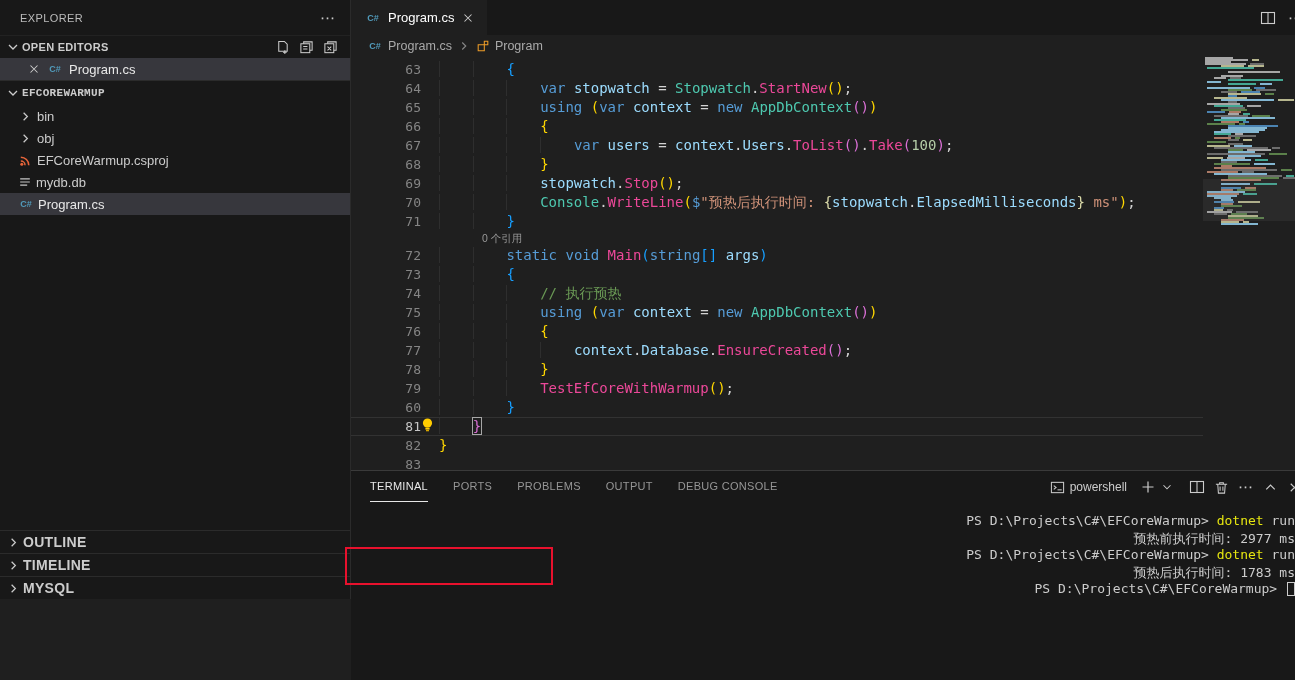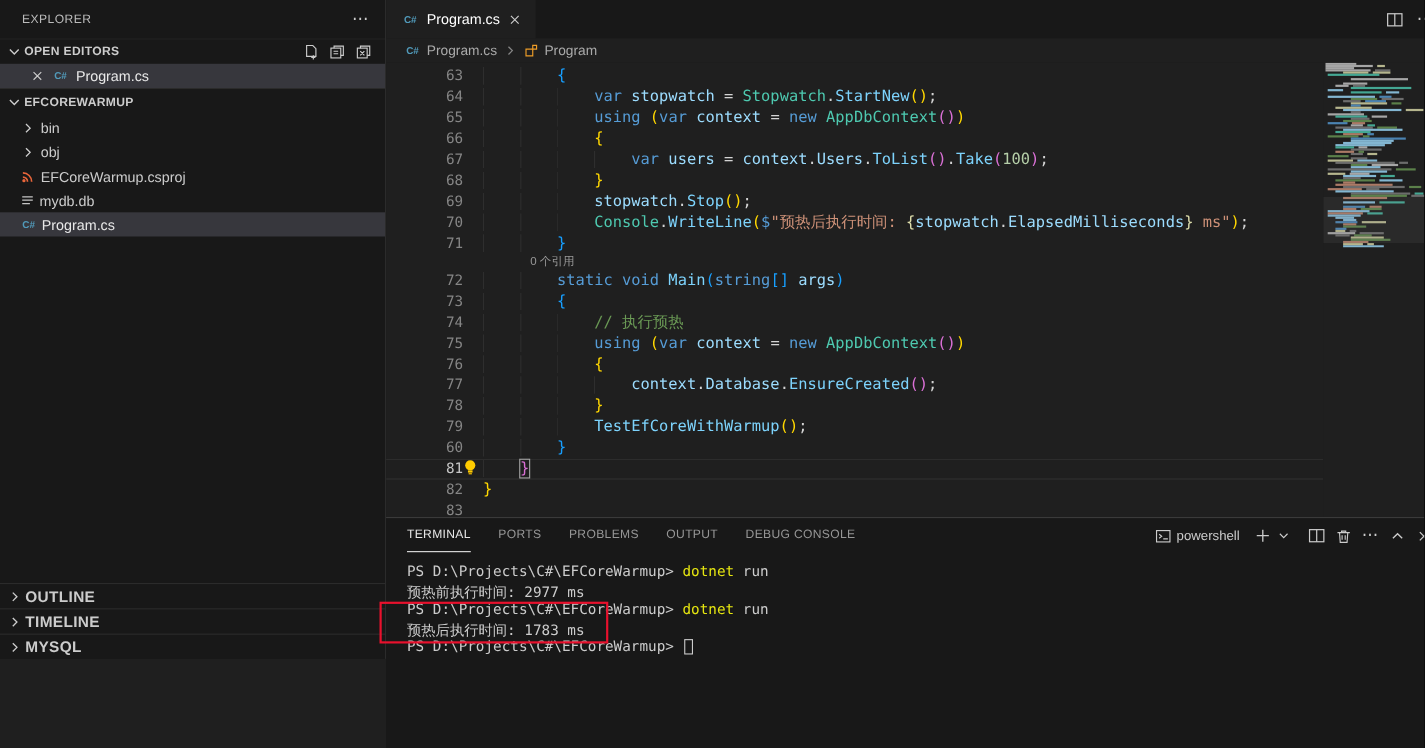--- a/index.html
+++ b/index.html
@@ -10,21 +10,21 @@
   .sidebar{position:absolute;left:0;top:0;width:351px;height:599px;background:#181818;
            border-right:1px solid #2b2b2b;box-sizing:border-box;}
   .sb-title-row{height:35px;display:flex;align-items:center;justify-content:space-between;padding:0 14px 0 20px;}
   .sb-title{font-size:11px;color:#bbbbbb;letter-spacing:.4px;}
   .dots{color:#cccccc;font-size:15px;letter-spacing:1px;cursor:default;line-height:10px;}
   .sec-header{height:22px;display:flex;align-items:center;border-top:1px solid #222;}
   .sec-header .lbl{font-size:11px;font-weight:bold;color:#cccccc;letter-spacing:.3px;}
   .sec-actions{margin-left:auto;display:flex;align-items:center;gap:9px;padding-right:12px;}
   .oe-row{height:22px;display:flex;align-items:center;background:#37373d;padding-left:27px;gap:6px;}
   .oe-row .fname{font-size:13px;color:#e8e8e8;}
-  .proj-header{height:24px;}
+  .proj-header{height:24px;font-family:Liberation Mono, monospace;}
   .tree-row{height:22px;display:flex;align-items:center;padding-left:18px;gap:4px;}
   .tree-row.sel{background:#37373d;}
   .tree-row .fname{font-size:13px;color:#cccccc;}
   .tree-row.sel .fname{color:#e8e8e8;}
   .csico{color:#519aba;font-size:9px;font-weight:bold;font-family:"Liberation Sans",sans-serif;
          width:16px;text-align:center;flex:none;}
   .bottom-secs{position:absolute;left:0;bottom:0;width:100%;}
   .bsec{height:22px;display:flex;align-items:center;border-top:1px solid #2b2b2b;padding-left:6px;gap:2px;}
   .bsec .lbl{font-size:14px;font-weight:bold;color:#cccccc;letter-spacing:.3px;}
   
@@ -41,42 +41,42 @@
   .code-region{position:absolute;left:351px;top:57px;width:852px;height:413px;overflow:hidden;
                padding-top:3px;box-sizing:border-box;background:#1f1f1f;}
   .cl{display:flex;height:19px;}
   .cl.cur{box-shadow:inset 0 1px 0 #323232,inset 0 -1px 0 #323232;}
   .ln{width:46px;text-align:right;color:#858585;font:13px "DejaVu Sans Mono",monospace;line-height:19px;flex:none;padding-left:24px;}
   .cur .ln{color:#c6c6c6;}
   .gl{width:18px;flex:none;position:relative;}
   .ct{font:14px "DejaVu Sans Mono",monospace;line-height:19px;white-space:pre;}
   .ig{box-shadow:inset 1px 0 0 #2e2e2e;}
   .lens{height:15px;line-height:15px;padding-left:131px;font-size:10.5px;color:#999999;}
-  .tk-kw{color:#569cd6}.tk-ty{color:#4ec9b0}.tk-fn{color:#7dd3fc}.tk-vr{color:#9cdcfe}
+  .tk-kw{color:#569cd6}.tk-ty{color:#4ec9b0}.tk-fn{color:#ec4899}.tk-vr{color:#9cdcfe}
   .tk-st{color:#ce9178}.tk-nm{color:#b5cea8}.tk-cm{color:#6a9955}.tk-op{color:#d4d4d4}
   .tk-b1{color:#ffd700}.tk-b2{color:#da70d6}.tk-b3{color:#179fff}.tk-it{color:#dcdcaa}
   .cbox{outline:1px solid #a6a6a6;}
   
   .minimap{position:absolute;left:1203px;top:57px;width:92px;height:168px;overflow:hidden;}
   .mrow{height:2px;position:relative;}
   .mbar{position:absolute;top:0;height:1.6px;opacity:.8;}
   .mslider{position:absolute;left:0;top:122px;width:100%;height:42px;background:rgba(121,121,121,.12);}
   
   .panel{position:absolute;left:351px;top:470px;right:0;bottom:0;background:#181818;
          border-top:1px solid #3a3a3a;box-sizing:border-box;}
   .panel-header{position:relative;height:32px;}
   .ptabs{position:absolute;left:19px;top:0;display:flex;}
   .ptab{font-size:11px;letter-spacing:.3px;color:#969696;height:30px;line-height:30px;margin-right:25px;}
   .ptab.active{color:#e7e7e7;border-bottom:1px solid #e7e7e7;}
   .ptools{position:absolute;right:0;top:0;height:32px;display:flex;align-items:center;gap:9px;}
   .shell-label{font-size:12px;color:#cccccc;margin-left:-4px;}
   .gap-sm{margin-left:-5px;}
   .clip-r{margin-right:-7px;}
   .term{padding:10px 0 0 19px;}
-  .tl{height:17px;line-height:17px;white-space:pre;font:13px "DejaVu Sans Mono",monospace;}
+  .tl{height:17px;line-height:17px;white-space:pre;font:13px "DejaVu Sans Mono",monospace;text-align:right;}
   .tp-t{color:#cccccc}.tp-cmd{color:#e5e510}
   .tcur{display:inline-block;width:8px;height:14px;border:1px solid #cccccc;vertical-align:-3px;margin-left:2px;box-sizing:border-box;}
   
   .red-box{position:absolute;left:345px;top:547px;width:204px;height:34px;border:2px solid #e8112d;
            z-index:50;pointer-events:none;}
 </style>
 </head>
 <body>
 
 <div class="app">

